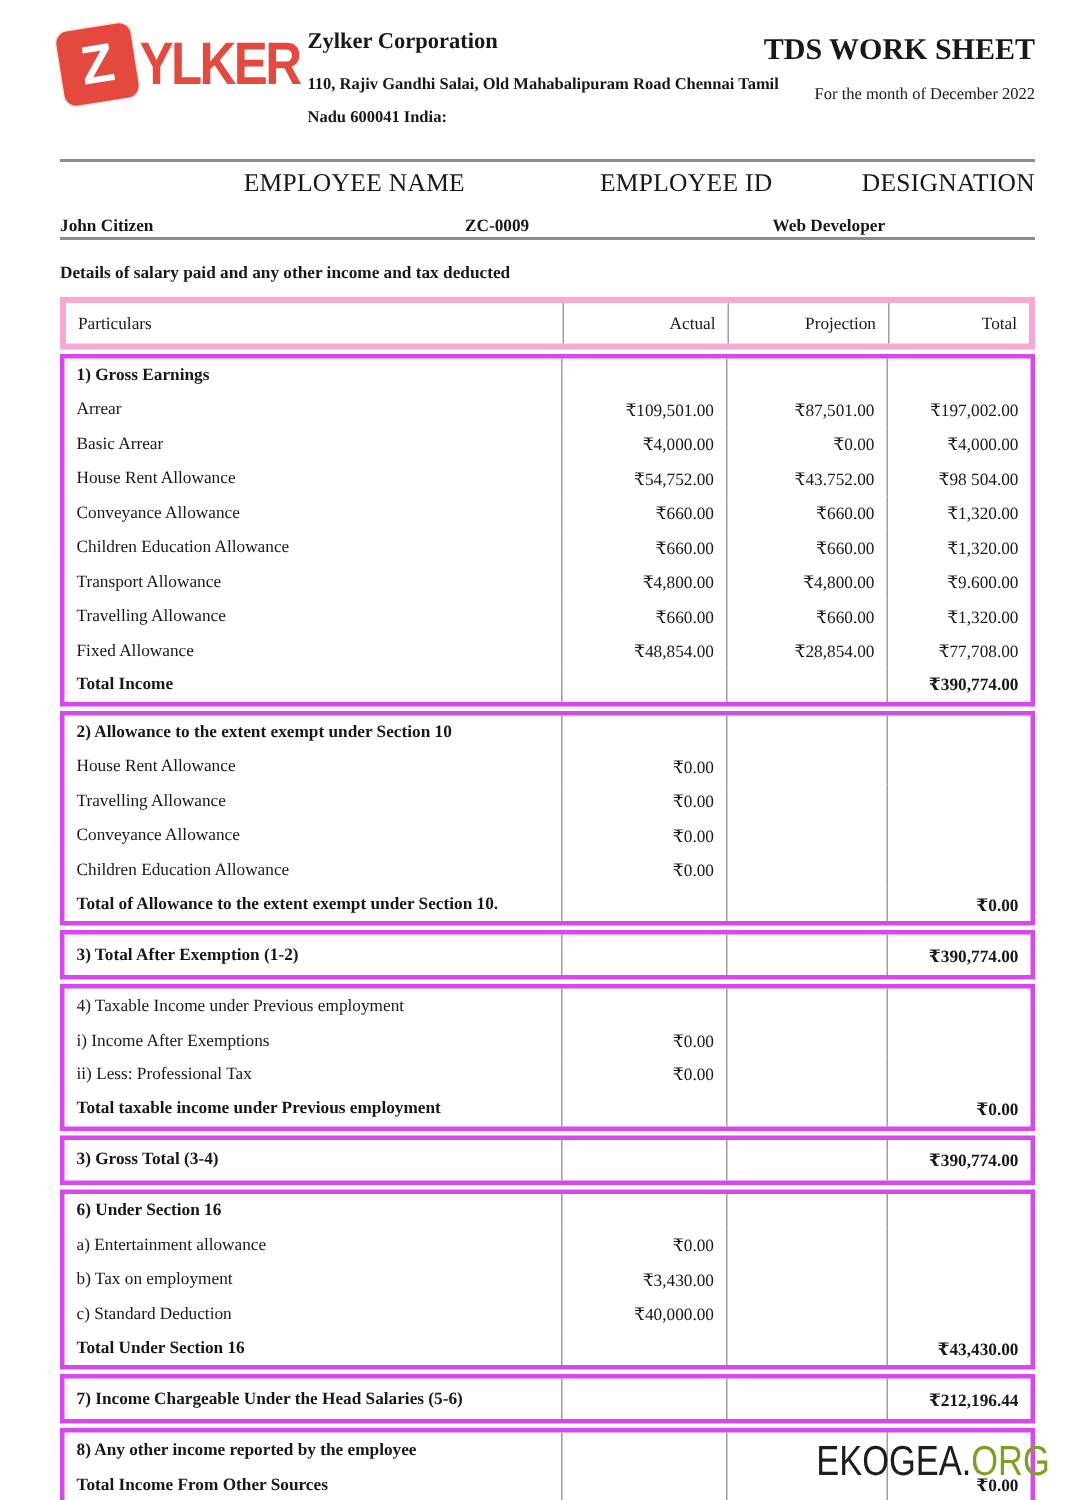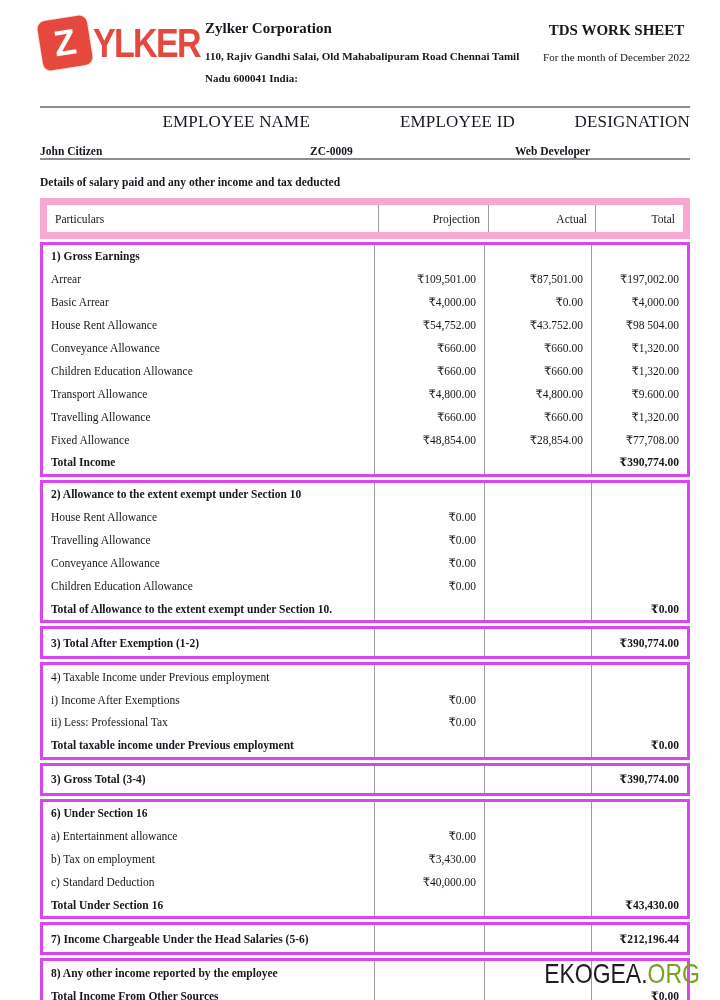--- a/index.html
+++ b/index.html
@@ -19,39 +19,39 @@
   }
   .logo-z{color:#fff;font:800 36px/1 "Liberation Sans",sans-serif;}
   .logo-word{
     font:800 40px/1 "Liberation Sans",sans-serif;color:#e5483d;
     letter-spacing:-2px;margin-left:3px;transform:scaleX(.85);transform-origin:left center;
   }
   .company{position:absolute;left:165px;top:6px;width:330px;}
   .company-name{font-size:15px;font-weight:bold;margin-bottom:8px;}
   .company-address{font-size:11px;font-weight:bold;line-height:2.0;}
   .doc-head{position:absolute;right:0;top:8px;text-align:right;}
-  .doc-title{font-size:15px;font-weight:bold;text-align:center;}
+  .doc-title{font-size:20px;font-weight:bold;}
   .doc-period{font-size:11px;font-weight:normal;margin-top:12px;}
 
   .rule{position:absolute;left:40px;right:30px;height:2px;background:#8d8d8d;}
   .rule-top{top:106px;}
   .rule-bottom{top:158px;}
 
   
   .employee{position:absolute;top:112px;left:40px;right:30px;
     display:grid;grid-template-columns:270px 205px 1fr;}
   .emp-label{font-size:17px;letter-spacing:.2px;text-align:right;}
   .emp-value{font-size:11.5px;font-weight:bold;margin-top:13px;}
 
   .details-heading{position:absolute;top:176px;left:40px;font-size:11.5px;font-weight:bold;}
 
   
   .table{position:absolute;top:198px;left:40px;width:650px;}
   .thead,.trow{display:grid;grid-template-columns:331px 110px 107px 1fr;align-items:stretch;}
-  .thead{border:7px solid #f9a8d4;min-height:27px;}
+  .thead{border:4px solid #f9a8d4;min-height:27px;}
   .section{border:3px solid #d946ef;margin-top:3px;}
   .trow{min-height:22.9px;}
   .trow:only-child{min-height:27px;}
   .cell{display:flex;align-items:center;padding:1px 8px;font-size:11.5px;}
   .cell.r{justify-content:flex-end;text-align:right;}
   .cell+.cell{border-left:1px solid #9e9e9e;}
   .bold .cell{font-weight:bold;}
   .hcell{font-weight:normal;}
 
   
@@ -105,22 +105,22 @@
     </div>
   </div>
 
   <div class="rule rule-bottom"></div>
 
   <div class="details-heading">Details of salary paid and any other income and tax deducted</div>
 
   <div class="table">
     <div class="thead">
       <div class="cell hcell">Particulars</div>
+      <div class="cell hcell r">Actual</div>
       <div class="cell hcell r">Projection</div>
-      <div class="cell hcell r">Actual</div>
       <div class="cell hcell r">Total</div>
     </div>
     <div>
         <div class="section">
           <div class="trow bold">
             <div class="cell">1) Gross Earnings</div>
             <div class="cell r"></div>
             <div class="cell r"></div>
             <div class="cell r"></div>
           </div>

